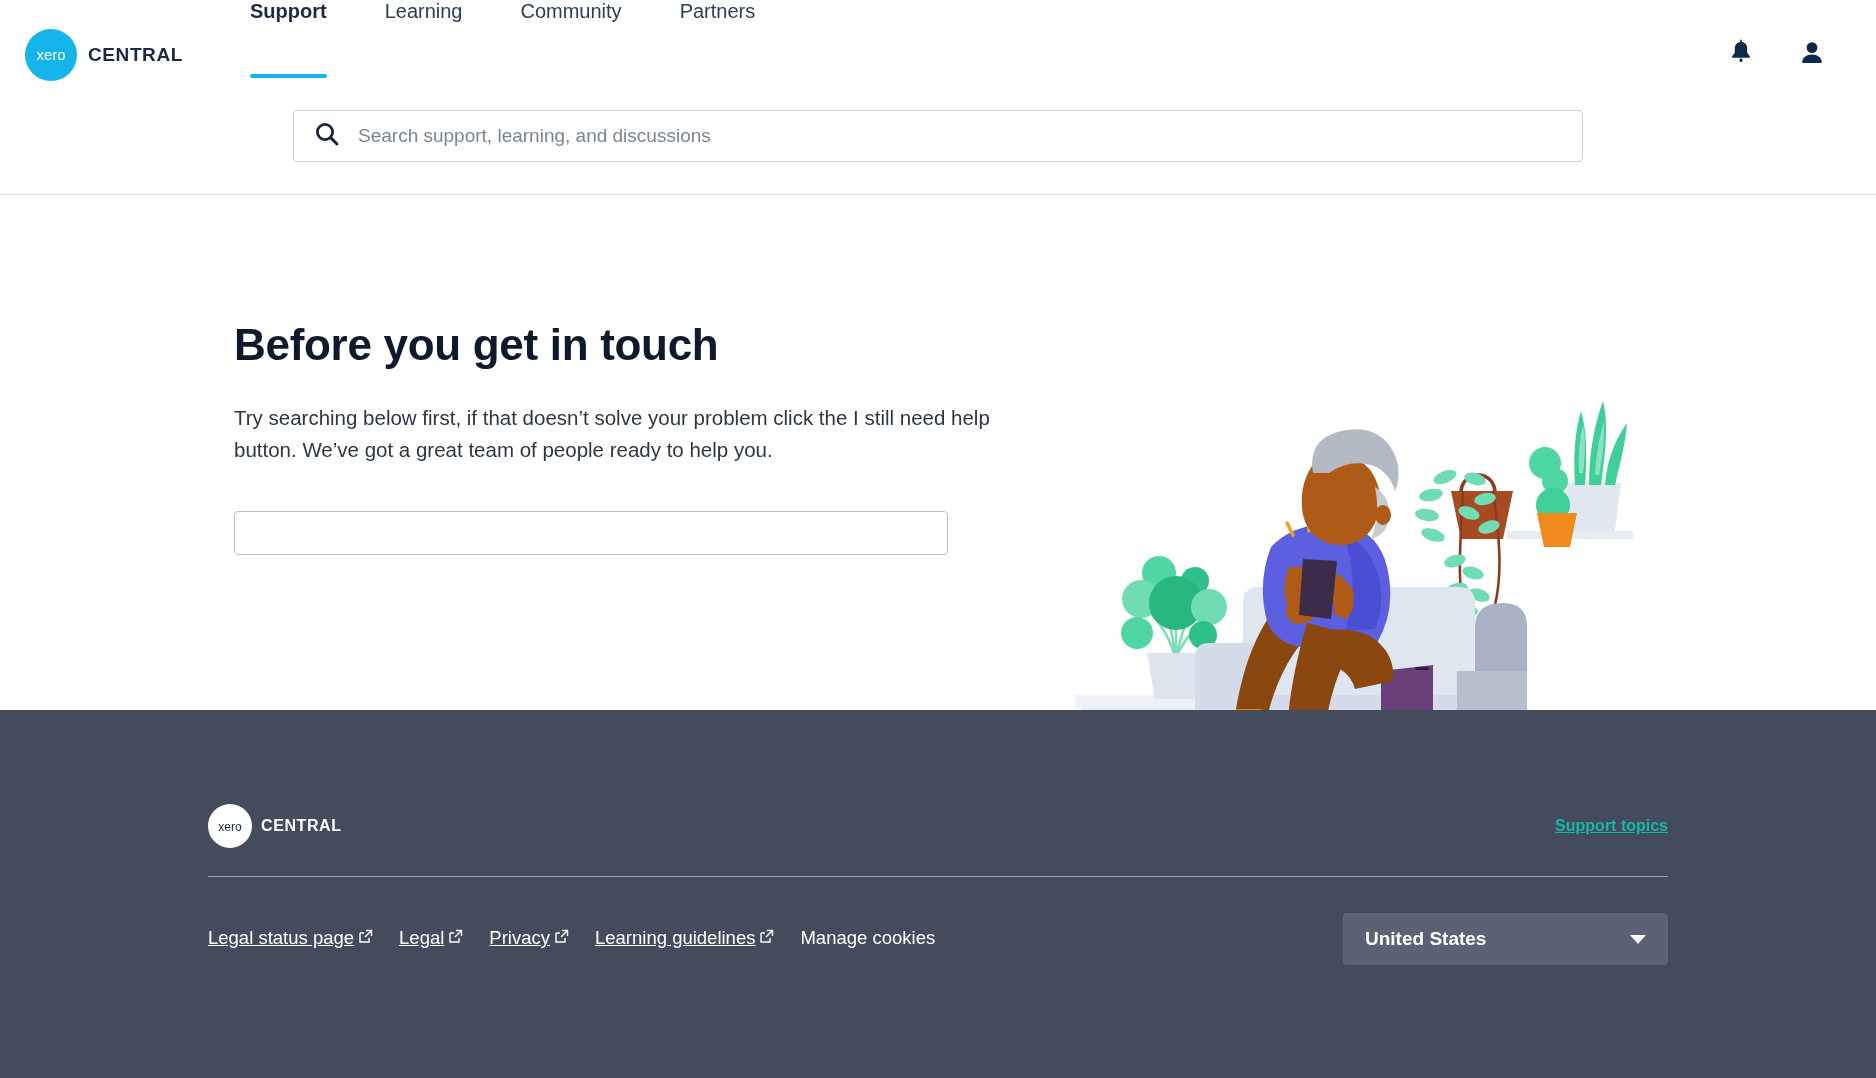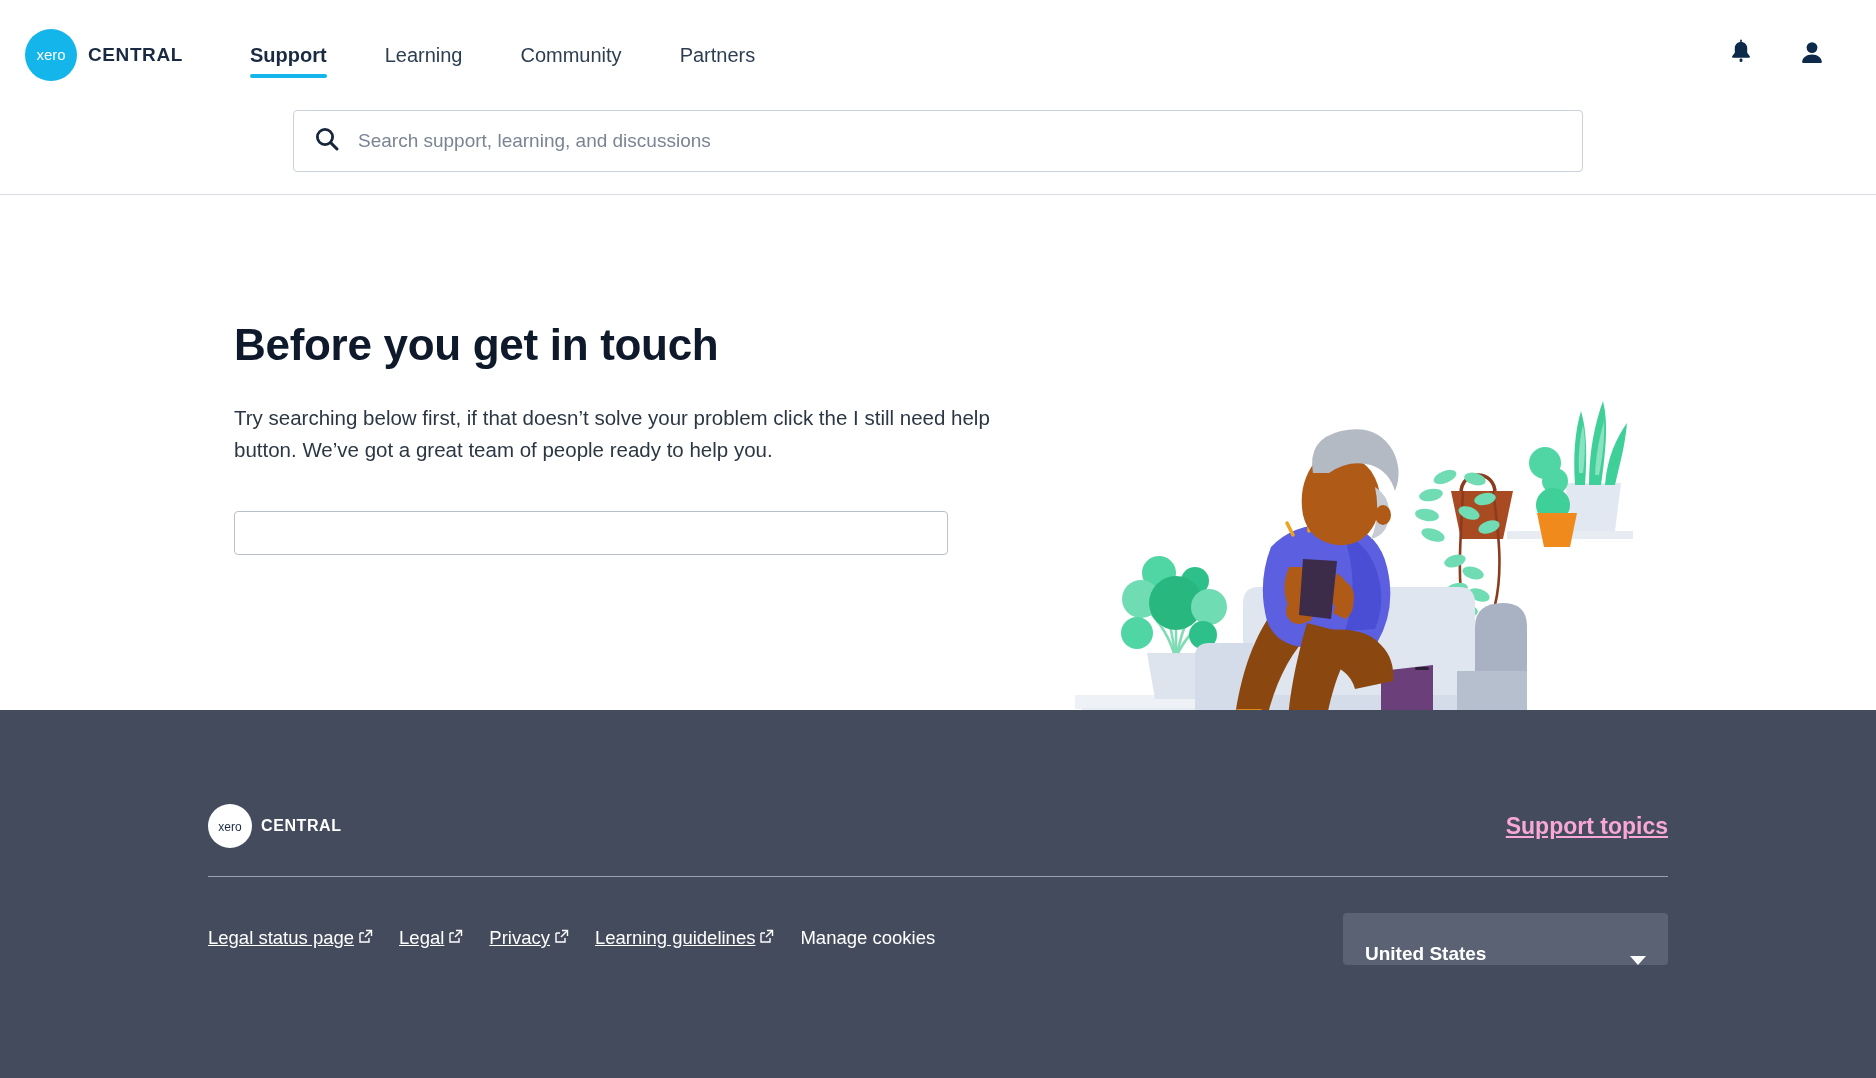--- a/index.html
+++ b/index.html
@@ -50,21 +50,21 @@
     gap: 0;
     height: 110px;
   }
   .nav-item {
     position: relative;
     font-size: 20px;
     color: #2c3e50;
     padding: 0 29px;
     height: 110px;
     display: flex;
-    align-items: center;
+    align-items: flex-start;
     gap: 9px;
     cursor: pointer;
     white-space: nowrap;
   }
   .nav-item.active {
     font-weight: bold;
     color: #1a2a43;
   }
   .nav-item.active::after {
     content: "";
@@ -96,21 +96,21 @@
   .searchrow {
     height: 85px;
     background: #ffffff;
     border-bottom: 1px solid #d9dde3;
     display: flex;
     align-items: flex-start;
     justify-content: center;
   }
   .searchbox {
     width: 1290px;
-    height: 62px;
+    height: 52px;
     border: 1px solid #cbd2da;
     border-radius: 4px;
     display: flex;
     align-items: center;
     padding: 0 20px;
     gap: 18px;
     background: #fff;
   }
   .searchbox input {
     border: none;
@@ -200,23 +200,23 @@
     display: flex; align-items: center; justify-content: center;
   }
   .fbrand-word {
     font-size: 16px;
     font-weight: bold;
     letter-spacing: 0.6px;
     color: #ffffff;
   }
   .support-topics {
     margin-left: auto;
-    font-size: 23px;
-    font-weight: bold;
-    color: #f9a8d4;
+    font-size: 16px;
+    font-weight: bold;
+    color: #14b8a6;
     text-decoration: underline;
     cursor: pointer;
   }
   .divider {
     height: 1px;
     background: #9aa1ae;
     margin-top: 16px;
   }
   .footer-bottom {
     padding-top: 50px;
@@ -241,21 +241,21 @@
   }
   .flink.plain { text-decoration: none; }
   .ext { display:inline-block; }
   .country {
     margin-left: auto;
     width: 325px;
     height: 52px;
     background: #5a6274;
     border-radius: 4px;
     display: flex;
-    align-items: flex-end;
+    align-items: center;
     padding: 0 22px;
     cursor: pointer;
     margin-top: -14px;
   }
   .country-label {
     font-size: 19px;
     font-weight: bold;
     color: #ffffff;
   }
   .country-arrow {

